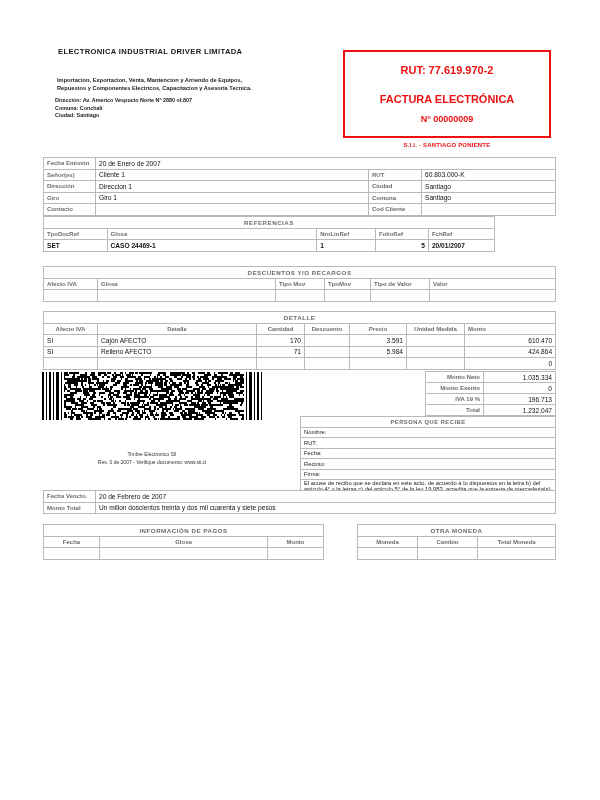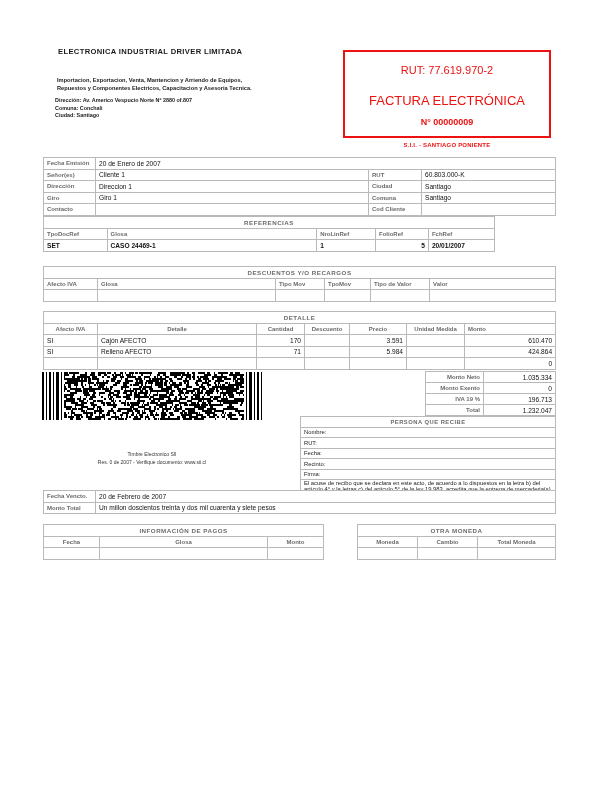--- a/index.html
+++ b/index.html
@@ -58,27 +58,27 @@
     left: 343px; top: 50px;
     width: 208px;
     height: 88px;
     border: 2px solid #ee1111;
     box-sizing: border-box;
     text-align: center;
   }
   .rut-line1 {
     margin-top: 12px;
     font-size: 11px;
-    font-weight: normal;
+    font-weight: bold;
     color: #ee1111;
   }
   .rut-line2 {
     margin-top: 17px;
-    font-size: 13px;
-    font-weight: normal;
+    font-size: 11px;
+    font-weight: bold;
     color: #ee1111;
   }
   .rut-line3 {
     margin-top: 9px;
     font-size: 9px;
     font-weight: bold;
     color: #ee1111;
   }
   .sii-label {
     position: absolute;

